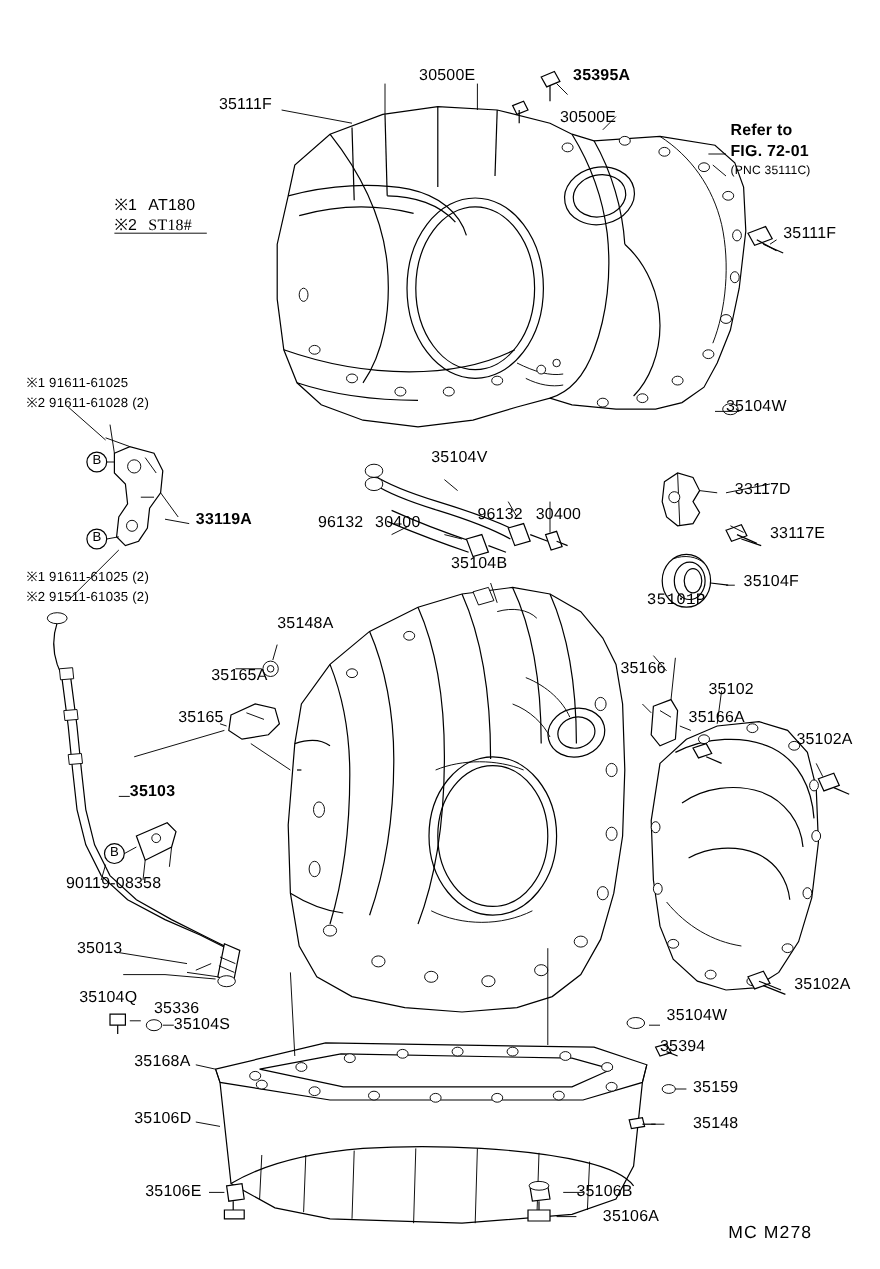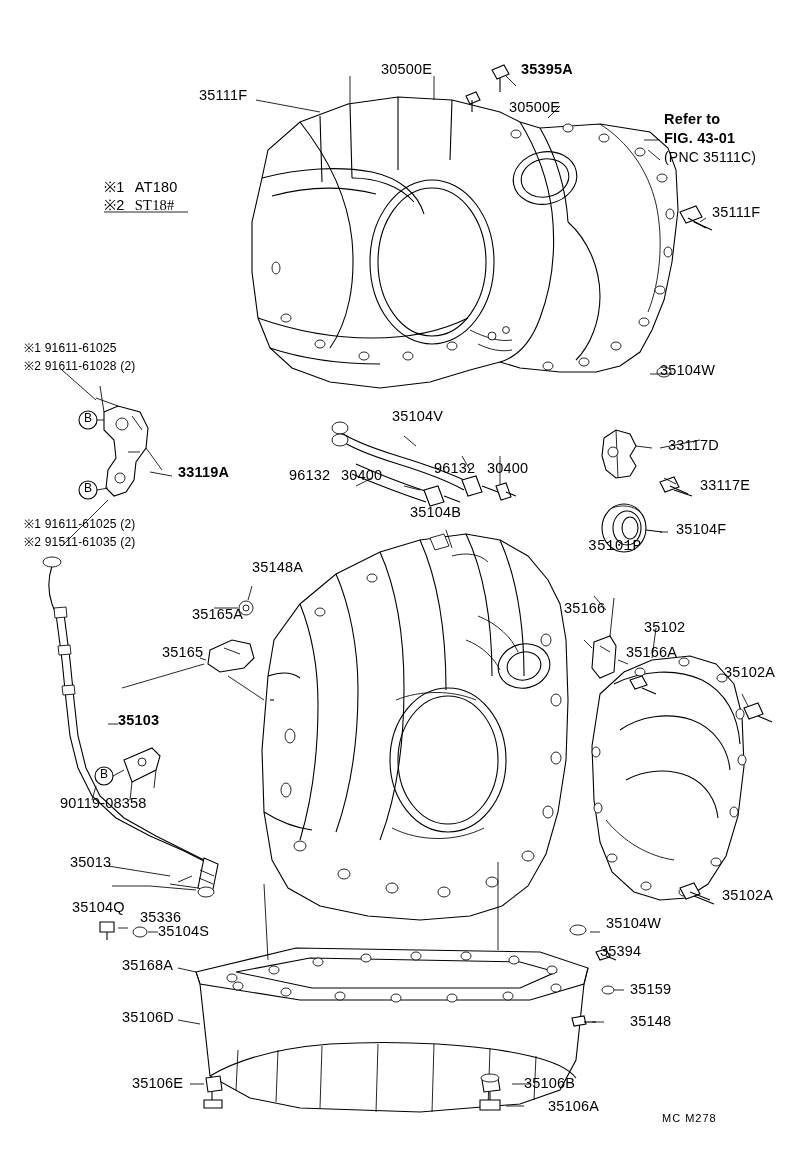--- a/index.html
+++ b/index.html
@@ -1,30 +1,30 @@
 <!DOCTYPE html>
 <html><head>
 <meta charset="utf-8">
 <style>
   html,body{margin:0;padding:0;background:#ffffff;}
   body{width:800px;height:1154px;position:relative;overflow:hidden;
        font-family:"Liberation Sans", sans-serif;color:#000;}
   #sheet{position:absolute;inset:0;}
   .lbl{position:absolute;font-size:14.5px;letter-spacing:.2px;white-space:nowrap;line-height:1.05;}
   .lbl.sm{font-size:12px;}
-  .lbl.xs{font-size:14px;}
+  .lbl.xs{font-size:11px;}
   .lbl.b{font-weight:bold;}
   svg{position:absolute;left:0;top:0;width:800px;height:1154px;overflow:visible;}
   .ln{stroke:#000;fill:none;stroke-width:1.1;}
   .ln.thin{stroke-width:.85;}
   .fillw{fill:#fff;stroke:#000;stroke-width:1.1;}
   .fillw2{fill:#fff;stroke:#000;stroke-width:.85;}
   .nofill{fill:none;stroke:#000;stroke-width:1.1;}
   .bubble{fill:#fff;stroke:#000;stroke-width:1.1;}
-  .footer{position:absolute;font-size:11px;letter-spacing:1px;}
+  .footer{position:absolute;font-size:16px;letter-spacing:1px;}
 </style>
 </head>
 <body>
 
 <div id="sheet">
 
   <svg viewBox="0 0 800 1154">
 
     <g>
 
@@ -403,21 +403,21 @@
   <div class="lbl" style="left:104px;top:180px;">
     <span>※1</span>
     <span style="margin-left:6px;">AT180</span>
   </div>
   <div class="lbl" style="left:104px;top:198px;">
     <span>※2</span>
     <span style="margin-left:6px;font-family:Liberation Serif, serif;">ST18#</span>
   </div>
 
   <div class="lbl b" style="left:664px;top:112px;">Refer to</div>
-  <div class="lbl b" style="left:664px;top:131px;">FIG. 43-01</div>
+  <div class="lbl b" style="left:664px;top:131px;">FIG. 72-01</div>
   <div class="lbl xs" style="left:664px;top:150px;">(PNC 35111C)</div>
 
   <div class="lbl sm" style="left:24px;top:342px;">※1 91611-61025</div>
   <div class="lbl sm" style="left:24px;top:360px;">※2 91611-61028 (2)</div>
   <div class="lbl sm" style="left:24px;top:518px;">※1 91611-61025 (2)</div>
   <div class="lbl sm" style="left:24px;top:536px;">※2 91511-61035 (2)</div>
 
   <div class="lbl sm" style="left:84px;top:412px;">B</div>
   <div class="lbl sm" style="left:84px;top:482px;">B</div>
   <div class="lbl sm" style="left:100px;top:768px;">B</div>

